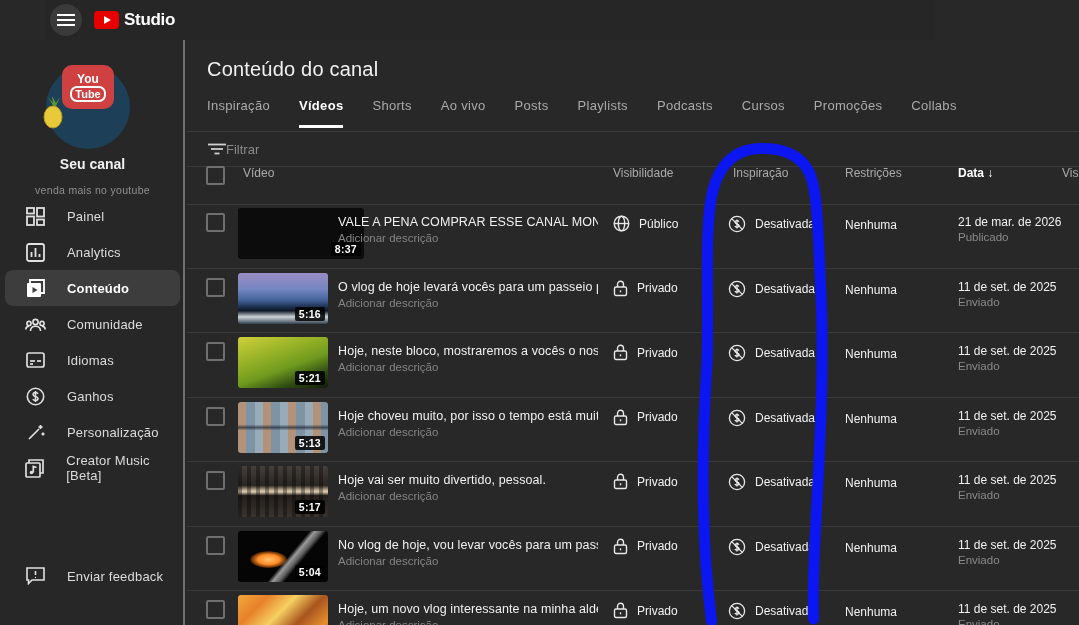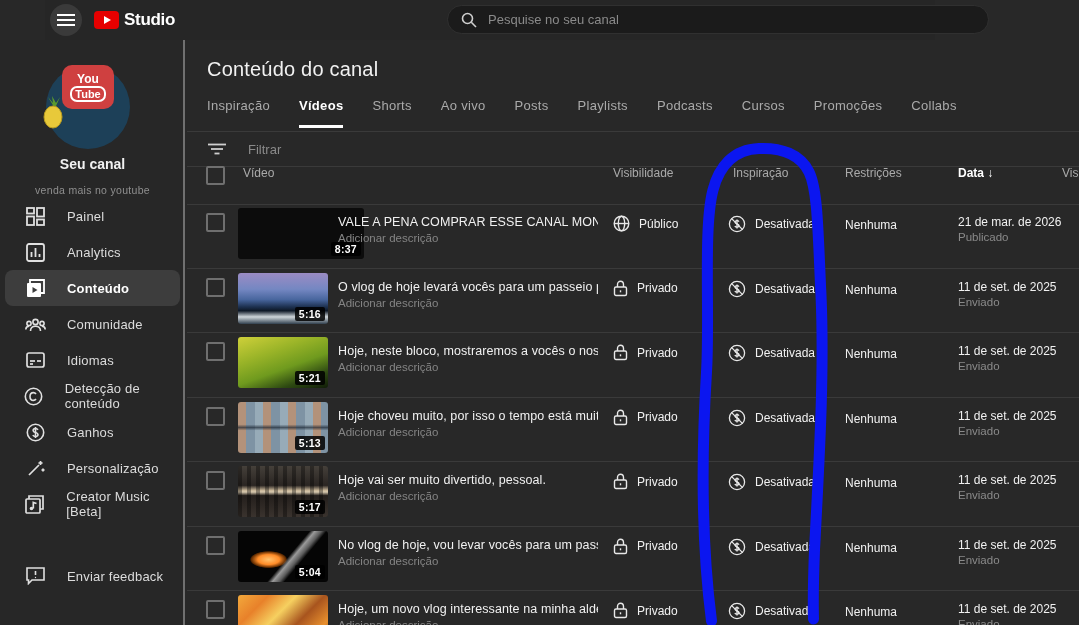--- a/index.html
+++ b/index.html
@@ -43,21 +43,21 @@
   .main{position:absolute;left:187px;top:40px;width:892px;height:585px;background:#282828;}
   .page-title{position:absolute;left:20px;top:18px;color:#f1f1f1;font-size:20px;font-weight:500;letter-spacing:.2px;}
   .tabs{position:absolute;left:20px;top:58px;display:flex;gap:29px;}
   .tab{color:#aaa;font-size:13px;letter-spacing:.3px;padding-bottom:12px;cursor:pointer;}
   .tab.active{color:#fff;font-weight:bold;border-bottom:3px solid #fff;}
   .tabs-border{position:absolute;left:0;top:91px;width:892px;height:1px;background:#3a3a3a;}
 
   .filter-row{position:absolute;left:0;top:92px;width:892px;height:34px;border-bottom:1px solid #3a3a3a;
     display:flex;align-items:center;}
   .filter-icon{margin-left:21px;}
-  .filter-ph{color:#8a8a8a;font-size:13px;margin-left:22px;}
+  .filter-ph{color:#8a8a8a;font-size:13px;}
 
   .thead{position:absolute;left:0;top:126px;width:892px;height:38px;border-bottom:1px solid #3a3a3a;
     color:#aaa;font-size:12px;}
   .thead .cell, .row .cell{position:absolute;top:0;}
   .checkbox{width:15px;height:15px;border:2px solid #6f6f6f;border-radius:2px;background:transparent;cursor:pointer;}
   .th-check{left:19px;top:11px;}
   .th-video{left:56px;top:14px;}
   .th-vis{left:426px;top:14px;}
   .th-mon{left:546px;top:14px;}
   .th-res{left:658px;top:14px;}
@@ -111,27 +111,20 @@
             <line x1="0" y1="12" x2="18" y2="12"></line>
           </g>
       </svg>
     </div>
     <div class="logo">
       <span class="logo-box">
           <span class="tri"></span>
         </span>
       <span class="logo-text">Studio</span>
     </div>
-    <div class="searchbar">
-      <svg width="16" height="16" viewBox="0 0 16 16">
-        <circle cx="6.5" cy="6.5" r="5" fill="none" stroke="#cfcfcf" stroke-width="1.6"></circle>
-        <line x1="10.3" y1="10.3" x2="15" y2="15" stroke="#cfcfcf" stroke-width="1.6"></line>
-      </svg>
-      <span class="ph">Pesquise no seu canal</span>
-    </div>
   </div>
 
   <div class="sidebar">
     <div class="avatar">
       <div class="yt-old">
         <span class="l1">You</span>
         <span class="l2">Tube</span>
       </div>
     </div>
     <svg class="leaf" width="30" height="34" viewBox="0 0 30 34">
@@ -190,29 +183,20 @@
       <div class="menu-item">
         <span class="mi-icon">
           <svg width="19" height="16" viewBox="0 0 19 16" fill="none" stroke="currentColor" stroke-width="1.7">
             <rect x="1" y="1" width="17" height="14" rx="2"></rect>
             <line x1="4" y1="9" x2="9" y2="9"></line>
               <line x1="11" y1="9" x2="15" y2="9"></line>
               <line x1="4" y1="12" x2="7" y2="12"></line>
           </svg>
           </span>
         <span class="mi-label">Idiomas</span>
-      </div>
-      <div class="menu-item">
-        <span class="mi-icon">
-          <svg width="19" height="19" viewBox="0 0 19 19" fill="none" stroke="currentColor" stroke-width="1.6">
-            <circle cx="9.5" cy="9.5" r="8.2"></circle>
-            <path d="M12 7 C11.3 6 10.4 5.6 9.4 5.6 C7.2 5.6 6 7.3 6 9.5 C6 11.7 7.2 13.4 9.4 13.4 C10.4 13.4 11.3 13 12 12"></path>
-          </svg>
-          </span>
-        <span class="mi-label">Detecção de conteúdo</span>
       </div>
       <div class="menu-item">
         <span class="mi-icon">
           <svg width="19" height="19" viewBox="0 0 19 19" fill="none" stroke="currentColor" stroke-width="1.6">
             <circle cx="9.5" cy="9.5" r="8.2"></circle>
             <path d="M12 6.8 C11.4 5.9 10.5 5.5 9.5 5.5 C8.2 5.5 7.1 6.2 7.1 7.4 C7.1 10 12 8.9 12 11.5 C12 12.8 10.8 13.5 9.5 13.5 C8.4 13.5 7.4 13 6.8 12.1"></path>
             <line x1="9.5" y1="4" x2="9.5" y2="15"></line>
           </svg>
           </span>
         <span class="mi-label">Ganhos</span>

